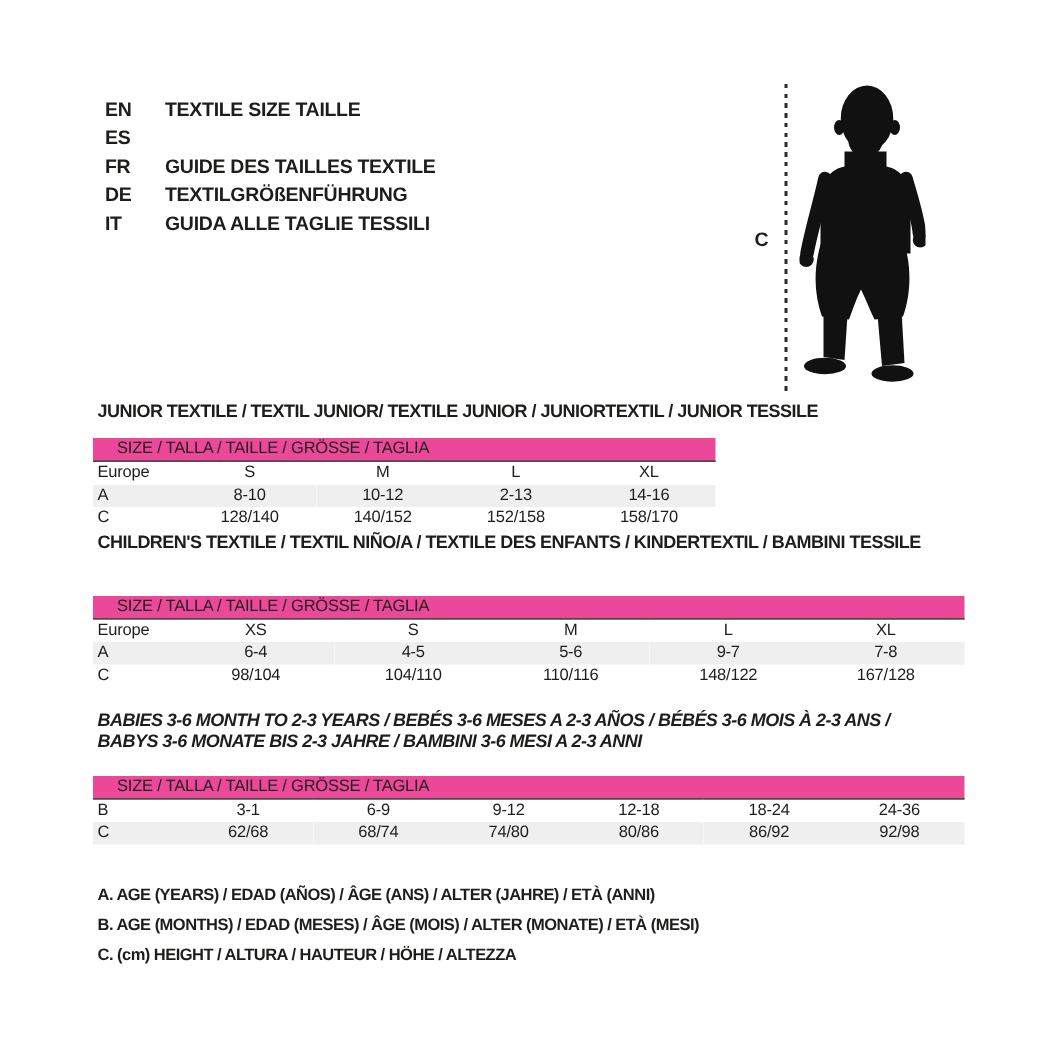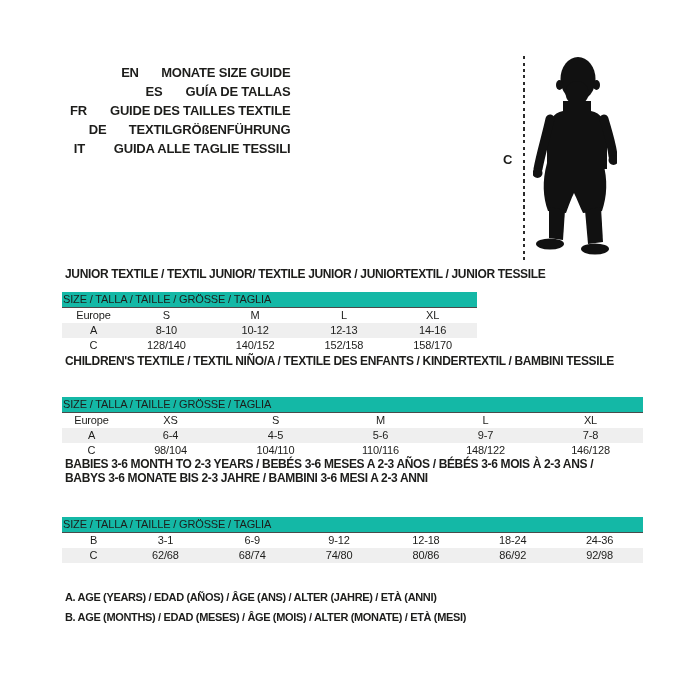--- a/index.html
+++ b/index.html
@@ -2,62 +2,61 @@
 <html><head>
 <meta charset="utf-8">
 <style>
   html,body{margin:0;padding:0;background:#fff;}
   #stage{
     position:relative;width:700px;height:700px;background:#ffffff;
     font-family:"Liberation Sans",sans-serif;color:#1d1d1b;overflow:hidden;
   }
   
   .lang-list{position:absolute;left:70px;top:63px;}
-  .lang-row{display:flex;line-height:19px;font-size:13px;font-weight:700;letter-spacing:-0.2px;justify-content:flex-end;}
+  .lang-row{display:flex;line-height:19px;font-size:13px;font-weight:700;letter-spacing:-0.2px;}
   .lang-code{width:40px;flex:0 0 40px;}
   
   .measure-line{
     position:absolute;left:523px;top:56px;width:2px;height:208px;
     background:repeating-linear-gradient(to bottom,#2b2b2b 0 3px,transparent 3px 6.5px);
   }
   .measure-label{position:absolute;left:503px;top:152px;font-size:13px;font-weight:700;}
   .silhouette{position:absolute;left:533px;top:56px;width:84px;height:202px;}
   
   .section-title{
     position:absolute;left:65px;font-size:12px;font-weight:700;
     letter-spacing:-0.35px;line-height:14px;white-space:nowrap;
   }
   table.size-table{
     position:absolute;left:62px;border-collapse:collapse;table-layout:fixed;
     font-size:11px;letter-spacing:-0.15px;
   }
   table.size-table td{padding:0;height:15px;line-height:15px;text-align:center;overflow:hidden;white-space:nowrap;}
-  table.size-table td.rowlabel{text-align:center;padding-left:3px;}
+  table.size-table td.rowlabel{text-align:left;padding-left:3px;}
   table.size-table tr.hdr td{
-    background:#14b8a6;text-align:left;padding-left:1px;
+    background:#ec4899;text-align:left;padding-left:16px;
     border-bottom:1px solid #4a4a4a;height:15px;
   }
   table.size-table tbody tr:nth-child(even) td{background:#efefef;}
   
   .notes{position:absolute;left:65px;top:587px;font-size:11px;font-weight:700;
          letter-spacing:-0.35px;line-height:20px;white-space:nowrap;}
 </style>
 </head>
 <body>
 
 <div id="stage">
 
   <div class="lang-list">
     <div class="lang-row">
       <span class="lang-code">EN</span>
-      <span class="lang-label">MONATE SIZE GUIDE</span>
+      <span class="lang-label">TEXTILE SIZE TAILLE</span>
     </div>
     <div class="lang-row">
       <span class="lang-code">ES</span>
-      <span class="lang-label">GUÍA DE TALLAS</span>
     </div>
     <div class="lang-row">
       <span class="lang-code">FR</span>
       <span class="lang-label">GUIDE DES TAILLES TEXTILE</span>
     </div>
     <div class="lang-row">
       <span class="lang-code">DE</span>
       <span class="lang-label">TEXTILGRÖßENFÜHRUNG</span>
     </div>
     <div class="lang-row">
@@ -106,21 +105,21 @@
         <td class="rowlabel">Europe</td>
         <td>S</td>
         <td>M</td>
         <td>L</td>
         <td>XL</td>
       </tr>
       <tr>
         <td class="rowlabel">A</td>
         <td>8-10</td>
         <td>10-12</td>
-        <td>12-13</td>
+        <td>2-13</td>
         <td>14-16</td>
       </tr>
       <tr>
         <td class="rowlabel">C</td>
         <td>128/140</td>
         <td>140/152</td>
         <td>152/158</td>
         <td>158/170</td>
       </tr>
     </tbody>
@@ -157,26 +156,26 @@
         <td>5-6</td>
         <td>9-7</td>
         <td>7-8</td>
       </tr>
       <tr>
         <td class="rowlabel">C</td>
         <td>98/104</td>
         <td>104/110</td>
         <td>110/116</td>
         <td>148/122</td>
-        <td>146/128</td>
+        <td>167/128</td>
       </tr>
     </tbody>
   </table>
 
-  <div class="section-title" style="top:457px;">
+  <div class="section-title" style="top:473px;font-style:italic;">
     <div>BABIES 3-6 MONTH TO 2-3 YEARS / BEBÉS 3-6 MESES A 2-3 AÑOS / BÉBÉS 3-6 MOIS À 2-3 ANS /</div>
     <div>BABYS 3-6 MONATE BIS 2-3 JAHRE / BAMBINI 3-6 MESI A 2-3 ANNI</div>
   </div>
   <table class="size-table" style="top:517px;width:581px;">
     <colgroup>
         <col style="width:60px">
         <col>
         <col>
         <col>
         <col>
@@ -206,15 +205,16 @@
         <td>80/86</td>
         <td>86/92</td>
         <td>92/98</td>
       </tr>
     </tbody>
   </table>
 
   <div class="notes">
     <div>A. AGE (YEARS) / EDAD (AÑOS) / ÂGE (ANS) / ALTER (JAHRE) / ETÀ (ANNI)</div>
     <div>B. AGE (MONTHS) / EDAD (MESES) / ÂGE (MOIS) / ALTER (MONATE) / ETÀ (MESI)</div>
+    <div>C. (cm) HEIGHT / ALTURA / HAUTEUR / HÖHE / ALTEZZA</div>
   </div>
 
 </div>
 
 </body></html>

